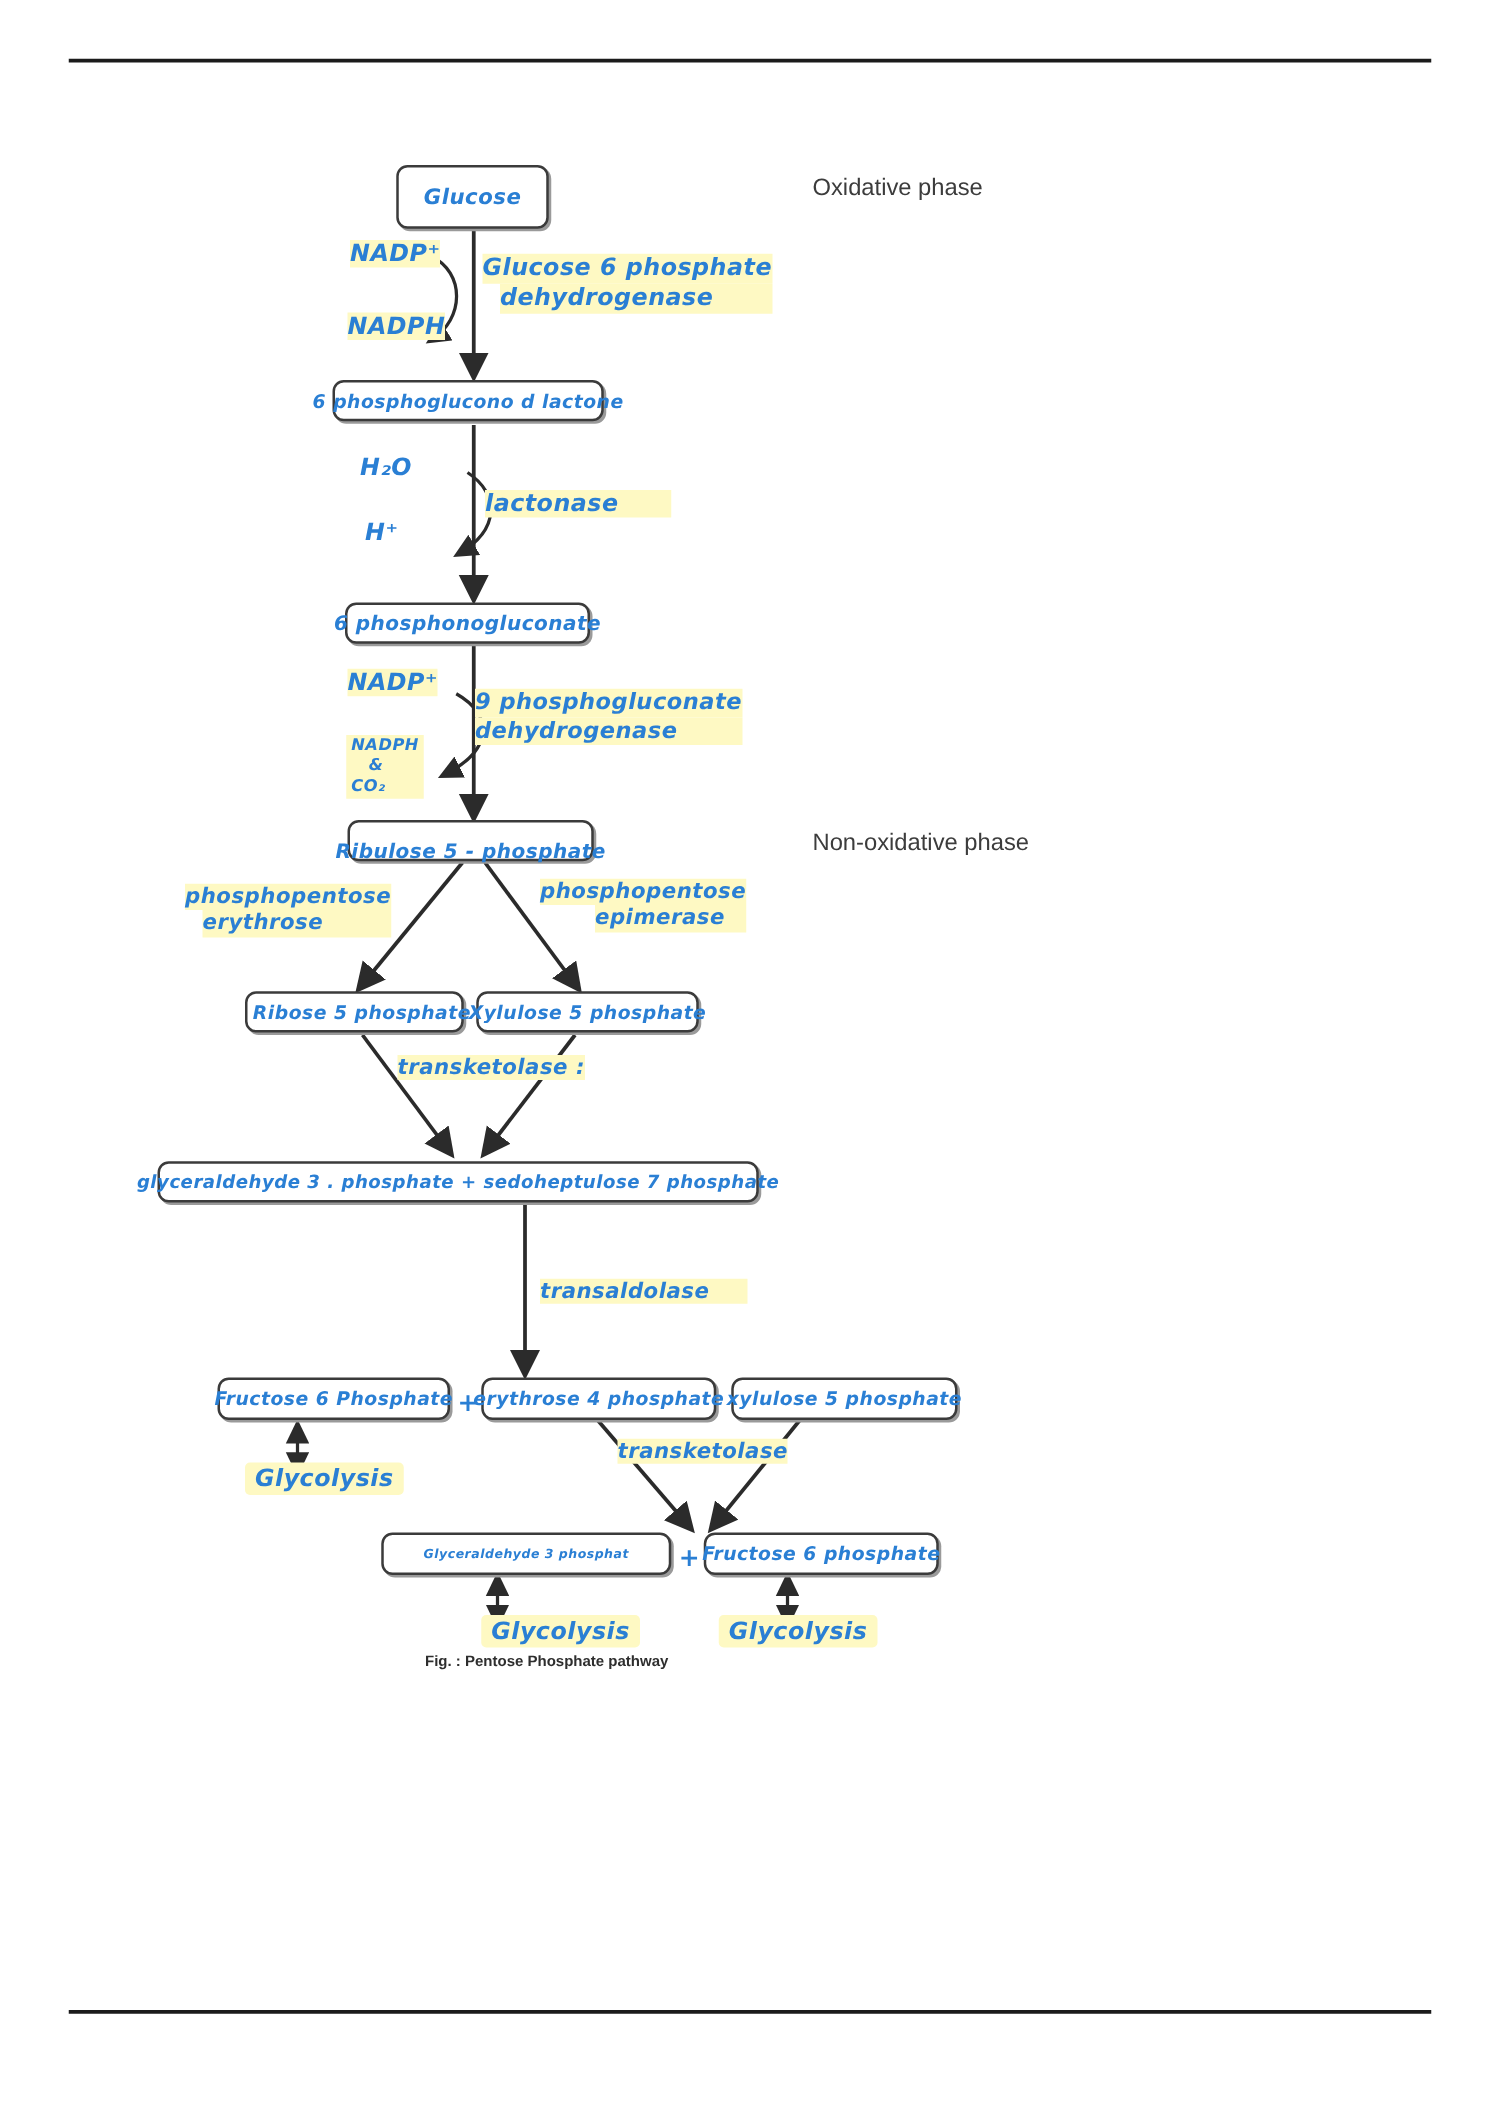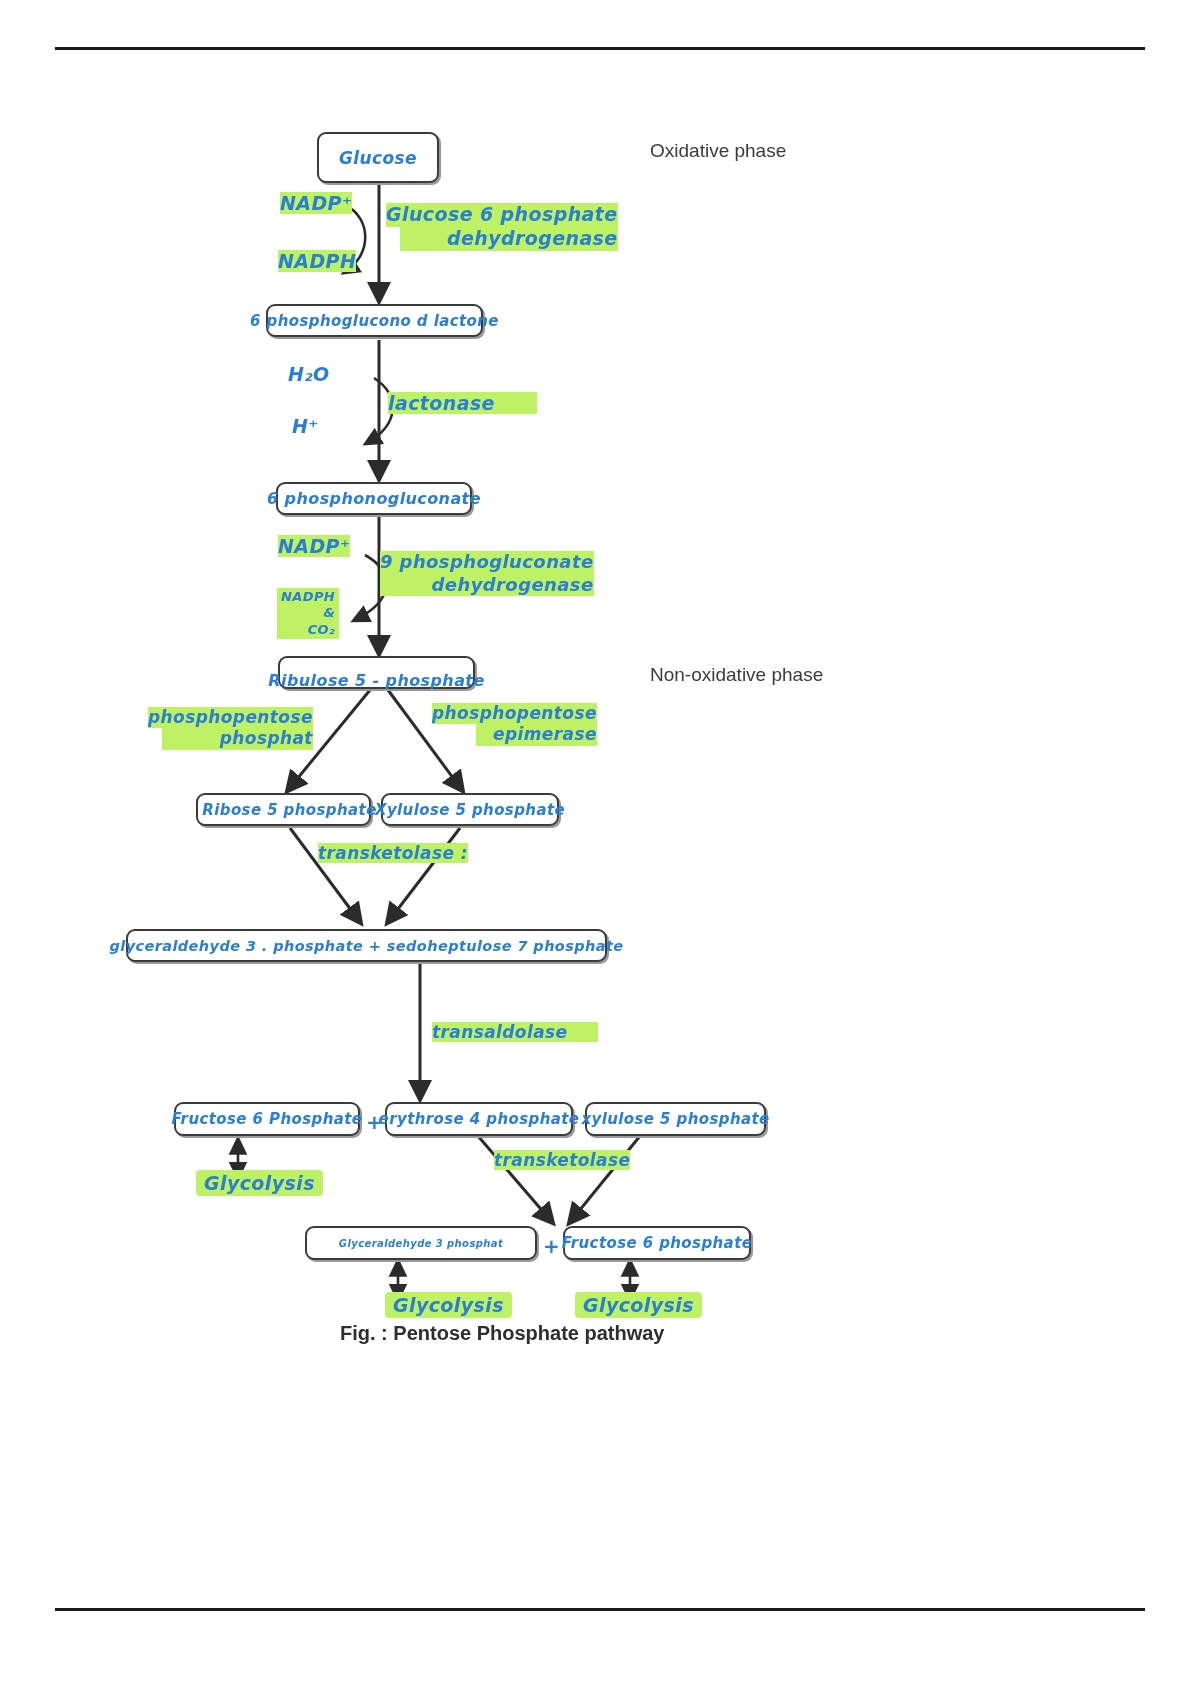--- a/index.html
+++ b/index.html
@@ -19,21 +19,21 @@
 
   
   .ink{
     color:#2a7fd4;
     font-family:"DejaVu Sans", sans-serif;
     font-style:italic;
     font-weight:600;
     letter-spacing:.4px;
     white-space:nowrap;
   }
-  .hl{ background:#bef264;text-align:right; }
+  .hl{ background:#fef9c3; }
 
   
   .node{
     position:absolute;
     box-sizing:border-box;
     border:2px solid #3b3b3b;
     border-radius:9px;
     background:#fff;
     box-shadow:2px 2px 0 #9a9a9a;
     display:flex;align-items:center;justify-content:center;
@@ -48,21 +48,21 @@
     position:absolute;
     color:#3c3c3c;
     font-family:"Liberation Sans", sans-serif;
     font-size:19px;
     white-space:nowrap;
   }
   .caption{
     position:absolute;
     color:#2e2e2e;
     font-family:"Liberation Sans", sans-serif;
-    font-size:20px;
+    font-size:12px;
     font-weight:700;
     white-space:nowrap;
   }
 
   
   .note{
     position:absolute;
     font-size:19px;
     line-height:1.25;
   }
@@ -219,21 +219,21 @@
   <span class="ink hl" style="padding-right:42px;">lactonase</span>
 </div>
 
 <div class="note" style="left:380px;top:551px;">
   <span class="ink hl" style="display:block;font-size:18px;">9 phosphogluconate</span>
   <span class="ink hl" style="display:block;font-size:18px;">dehydrogenase</span>
 </div>
 
 <div class="note sm" style="left:148px;top:707px;">
   <span class="ink hl" style="display:block;">phosphopentose</span>
-  <span class="ink hl" style="display:block;margin-left:14px;">phosphat</span>
+  <span class="ink hl" style="display:block;margin-left:14px;">erythrose</span>
 </div>
 
 <div class="note sm" style="left:432px;top:703px;">
   <span class="ink hl" style="display:block;">phosphopentose</span>
   <span class="ink hl" style="display:block;margin-left:44px;">epimerase</span>
 </div>
 
 <div class="note sm" style="left:318px;top:843px;">
   <span class="ink hl">transketolase :</span>
 </div>

